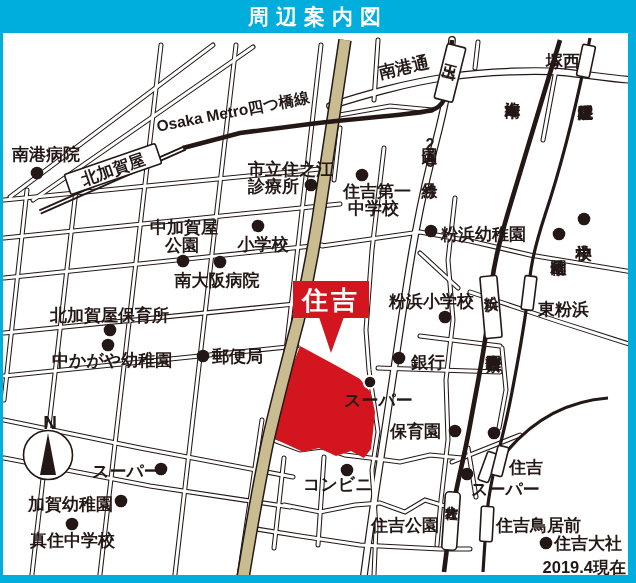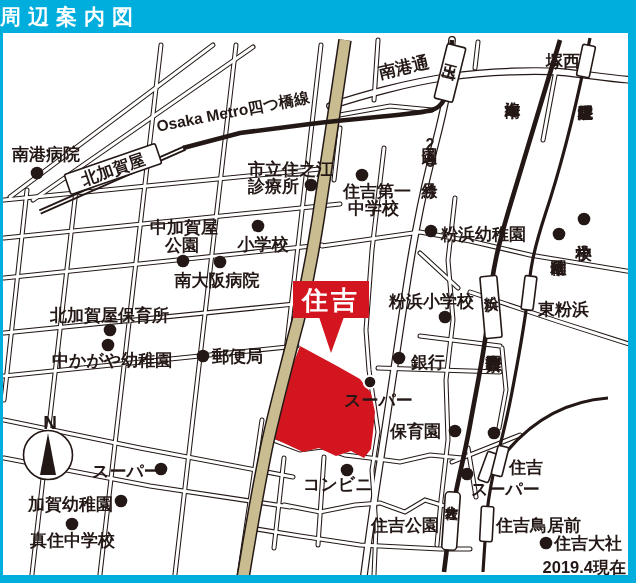--- a/index.html
+++ b/index.html
@@ -1,19 +1,19 @@
 <!DOCTYPE html>
 <html><head>
 <meta charset="utf-8">
 <style>
   html,body{margin:0;padding:0;background:#e8e8e8;}
   .frame{position:relative;width:636px;height:583px;background:#00aedd;overflow:hidden;
          font-family:"Liberation Sans","DejaVu Sans",sans-serif;}
   .titlebar{position:absolute;top:0;left:0;width:100%;height:33px;display:flex;
-            align-items:center;}
+            align-items:center;justify-content:center;}
   .titlebar span{color:#fff;font-size:21px;font-weight:bold;letter-spacing:7px;}
   svg{position:absolute;top:0;left:0;}
   svg text{fill:#231815;font-weight:bold;font-family:"Liberation Sans","DejaVu Sans",sans-serif;}
   .vtext{writing-mode:vertical-rl;text-orientation:upright;}
   #roads path{stroke:#231815;fill:none;stroke-width:5;stroke-linecap:round;}
   #roads2 path{stroke:#ffffff;fill:none;stroke-width:2.9;stroke-linecap:round;}
   #roads path.maj{stroke-width:7.8;}
   #roads2 path.maj{stroke-width:5.4;}
   .rail-thick{stroke:#231815;stroke-width:4.6;fill:none;}
   .rail-mid{stroke:#231815;stroke-width:3.2;fill:none;}

